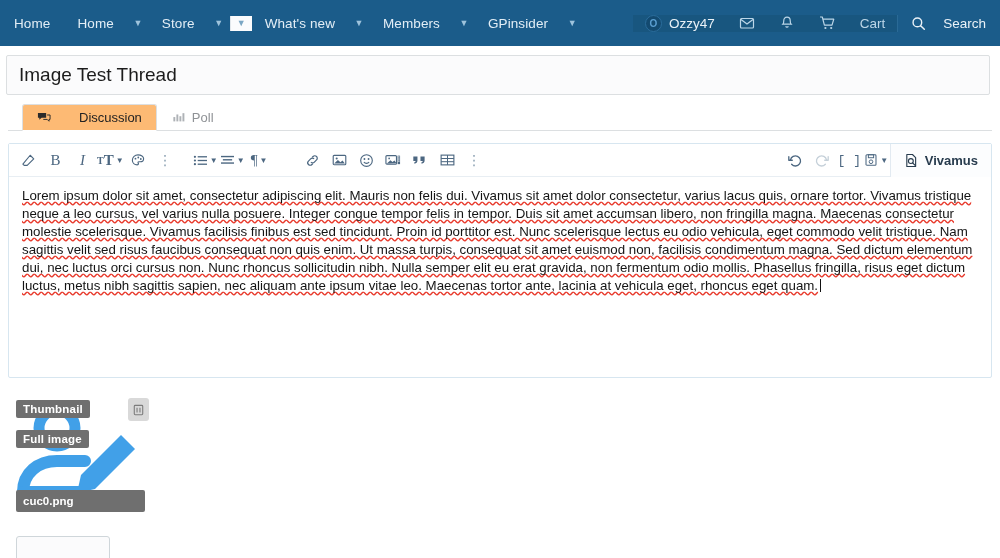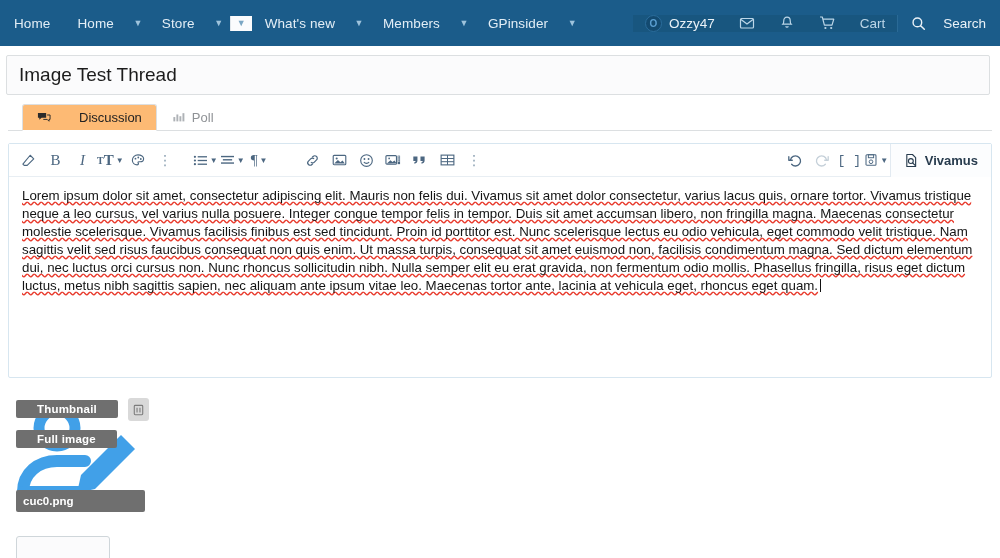--- a/index.html
+++ b/index.html
@@ -157,21 +157,21 @@
   }
   .attach-thumb {
     position:absolute; inset:0;
     display:flex; align-items:center; justify-content:center;
     overflow:hidden;
   }
   .attach-overlay-btn {
     position:absolute; left:8px;
     background:#6f6f6f; color:#fff;
     font-size: 11.5px; font-weight:bold;
-    padding: 3px 21px; border-radius:2px;
+    padding: 3px 7px; border-radius:2px;
     letter-spacing:.2px;
   }
   .attach-overlay-btn.thumbnail { top: 10px; }
   .attach-overlay-btn.fullimage { top: 40px; }
   .attach-delete {
     position:absolute; top:8px; left:120px;
     width: 21px; height: 23px;
     background:#d9d9d9; border-radius:3px;
     display:flex; align-items:center; justify-content:center;
     color:#7d7d7d; font-size:12px;

